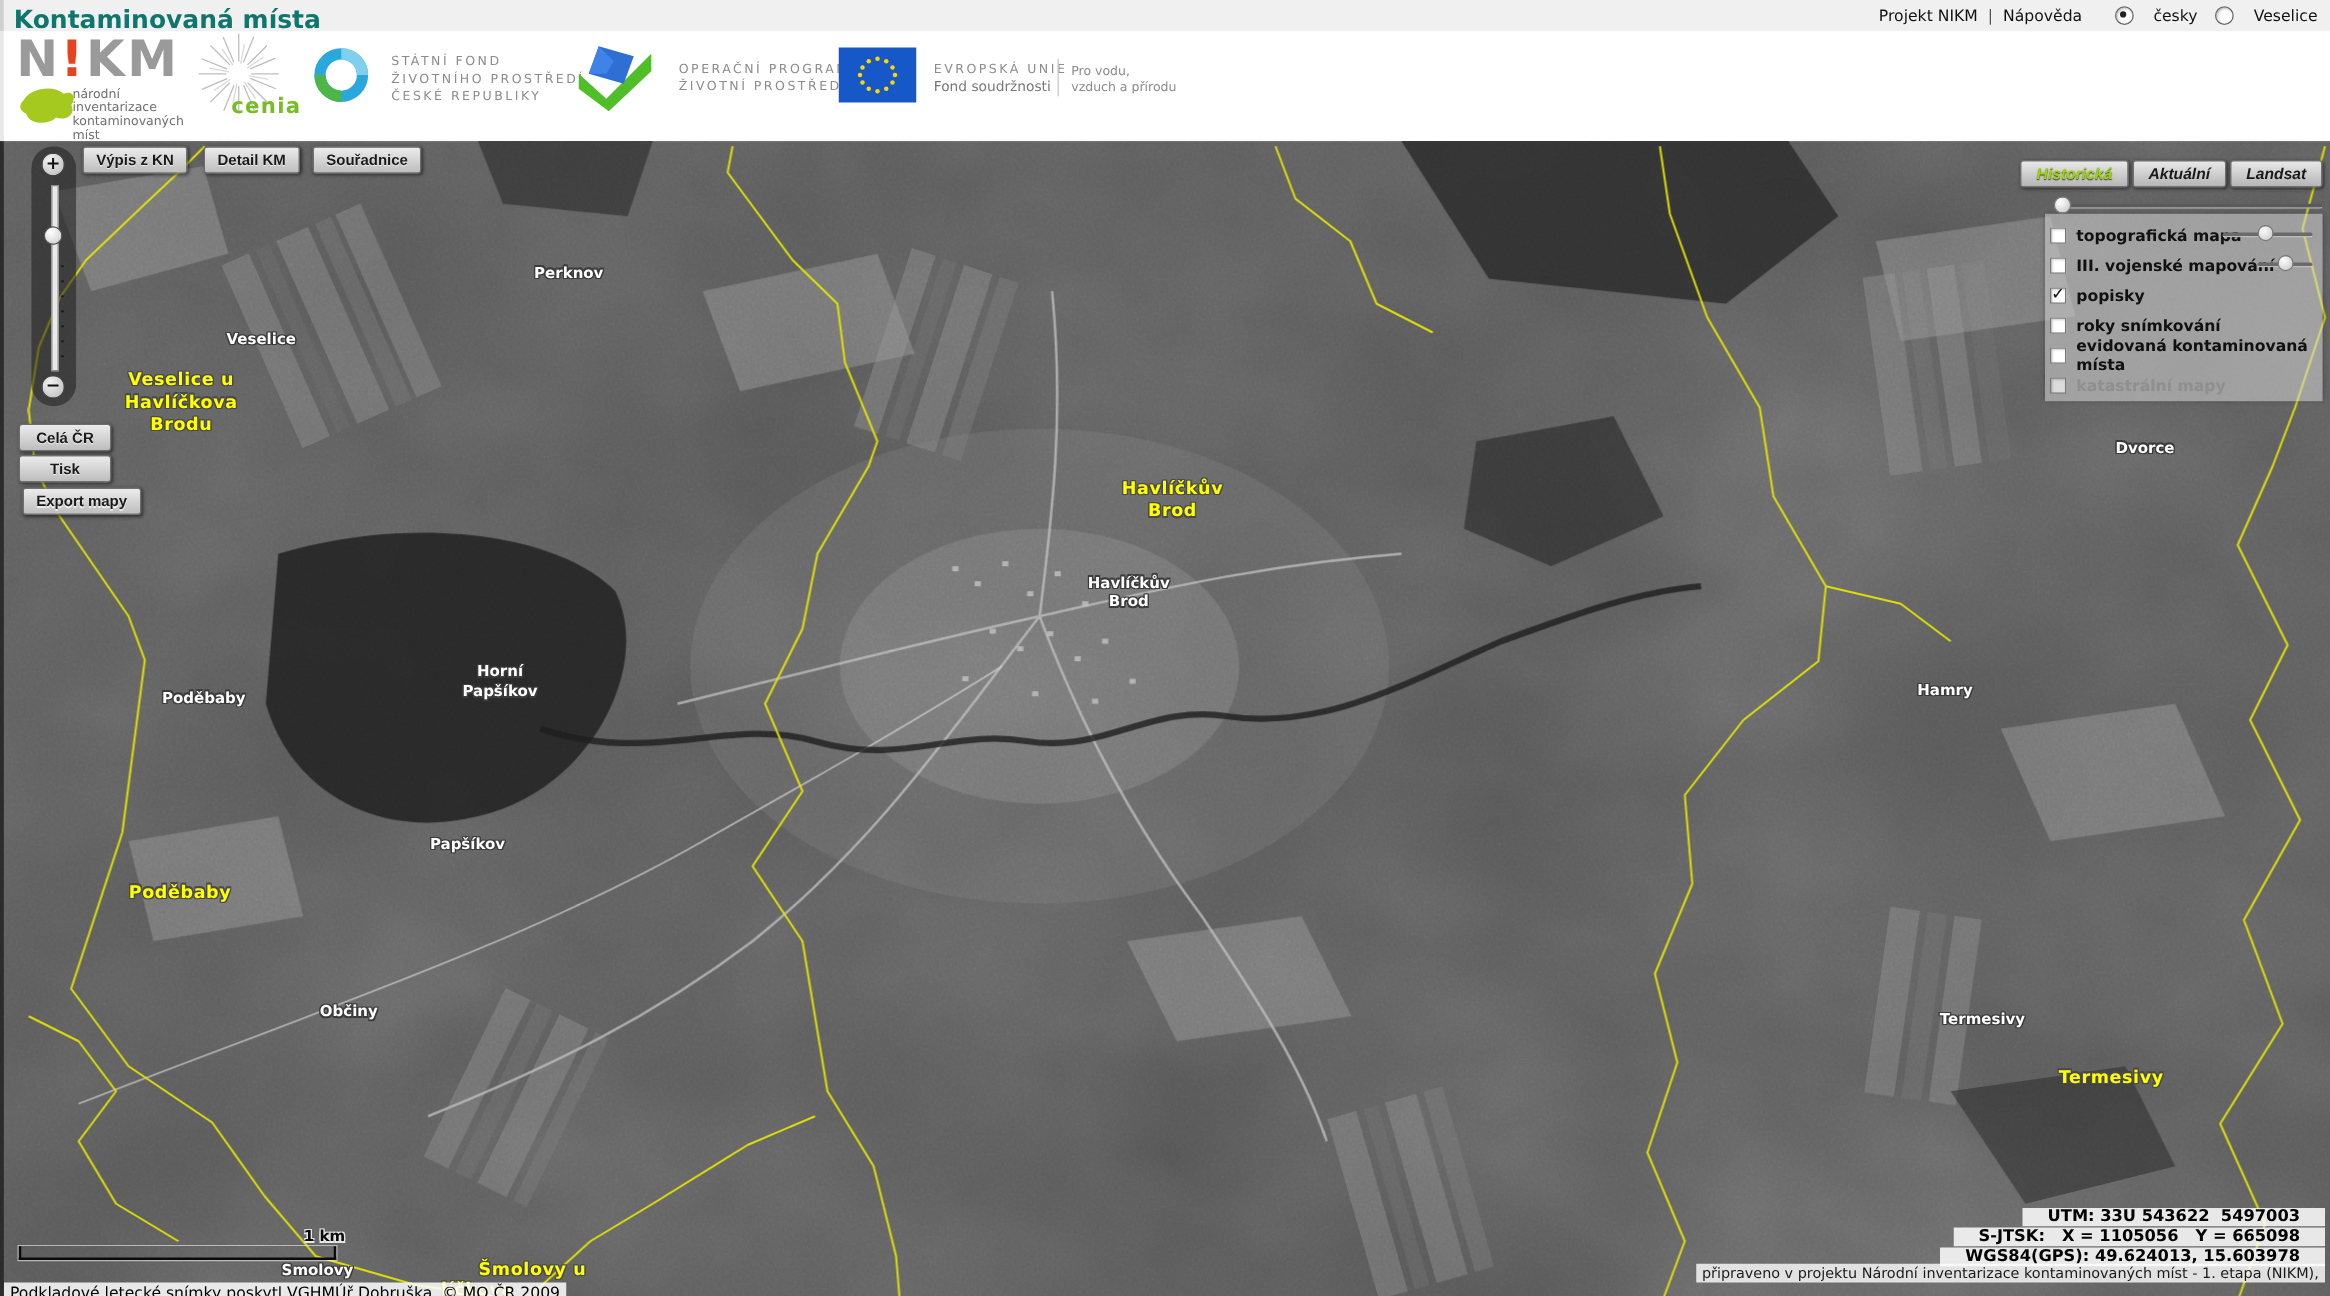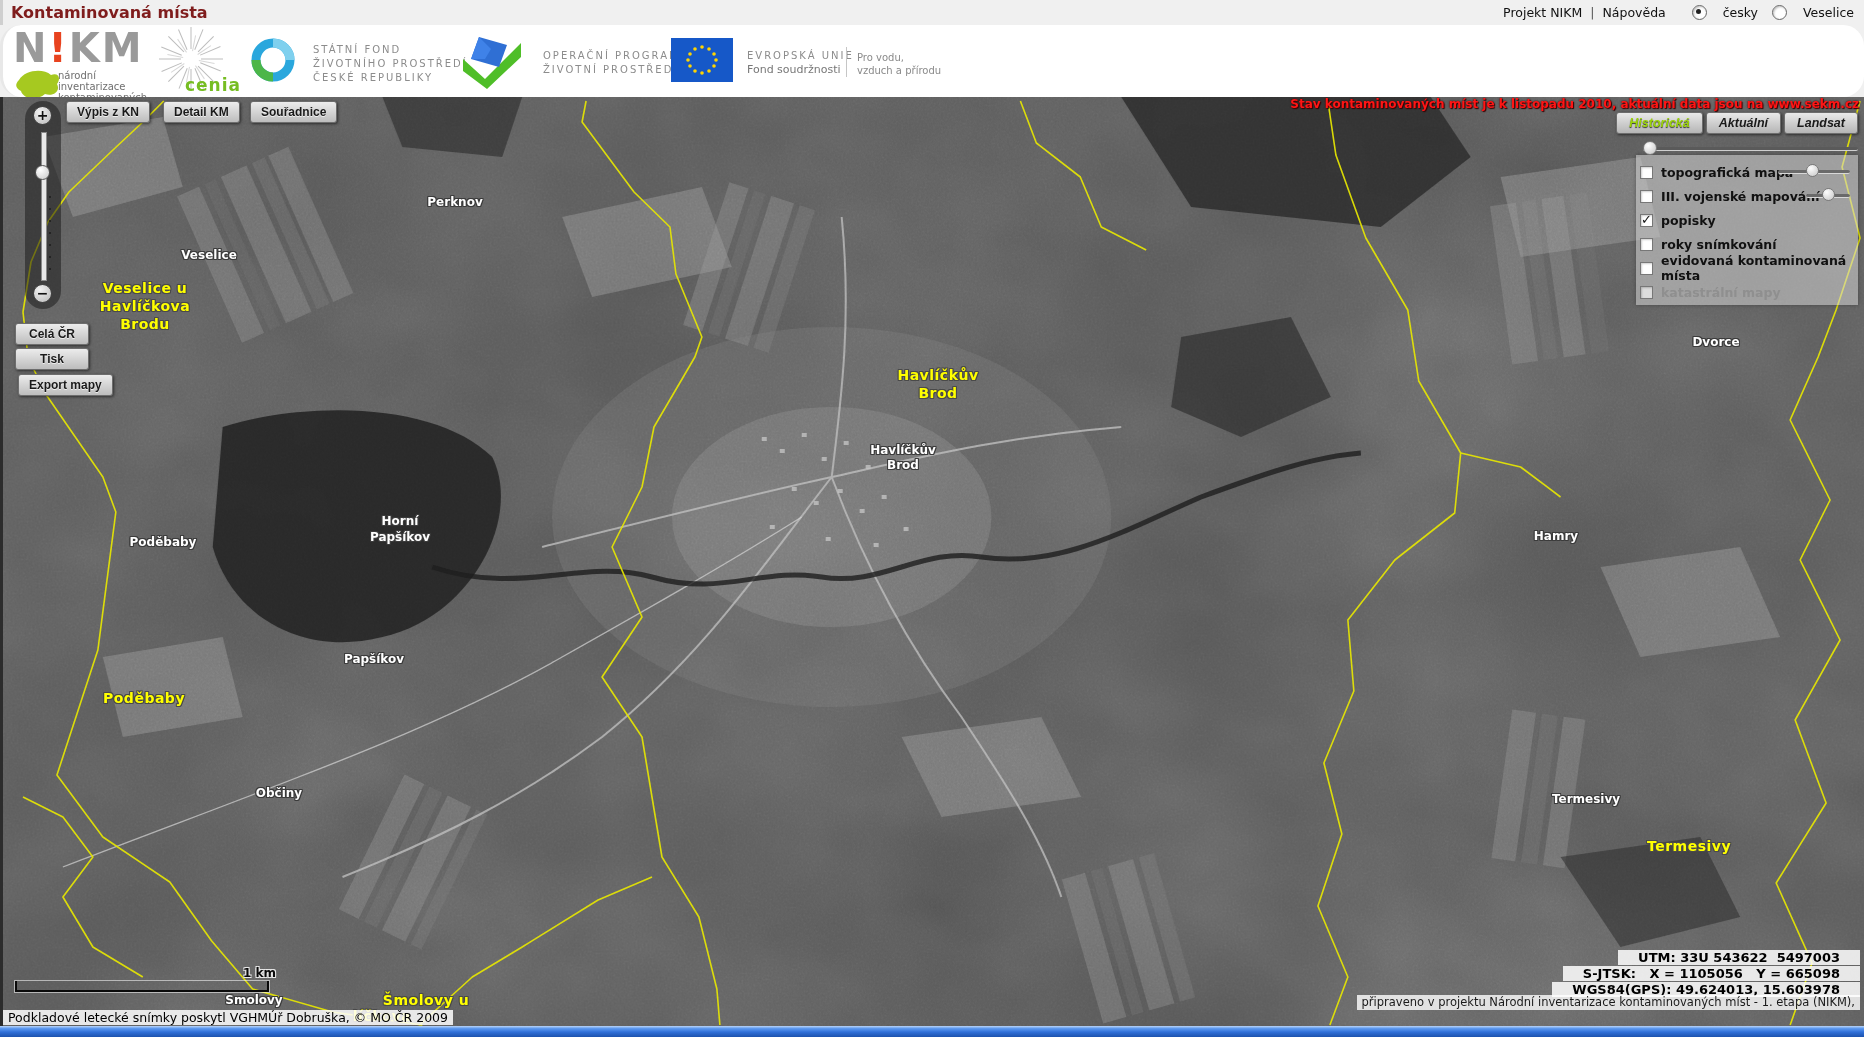--- a/index.html
+++ b/index.html
@@ -2,33 +2,33 @@
 <html><head>
 <meta charset="utf-8">
 <style>
   html,body{margin:0;padding:0;}
   body{width:1864px;height:1037px;overflow:hidden;background:#e4e4e4;
        font-family:"DejaVu Sans","Liberation Sans",sans-serif;}
   .app{position:relative;width:1864px;height:1037px;background:#f0f0f0;overflow:hidden;}
 
   
   .titlebar{position:relative;height:25px;background:#f0f0f0;border-left:3px solid #cfcfcf;}
-  .page-title{position:absolute;left:8px;top:3px;font-size:16px;font-weight:bold;color:#7f1d1d;}
+  .page-title{position:absolute;left:8px;top:3px;font-size:20px;font-weight:bold;color:#0f766e;}
   .titlebar-right{position:absolute;right:10px;top:5px;display:flex;align-items:center;gap:8px;
       font-size:12.5px;color:#111;}
   .tlink{cursor:pointer;}
   .tsep{color:#555;}
   .radio-group{display:flex;align-items:center;gap:14px;margin-left:18px;}
   .radio{display:flex;align-items:flex-start;gap:16px;}
   .rb{width:13px;height:13px;border-radius:50%;border:1px solid #666;background:#fff;
       display:inline-block;position:relative;box-shadow:inset 1px 1px 2px rgba(0,0,0,.25);}
   .rb.on::after{content:"";position:absolute;left:3px;top:3px;width:5px;height:5px;border-radius:50%;background:#222;}
 
   
-  .logobar{position:relative;height:72px;background:#ffffff;border-left:3px solid #e8e8e8;border-radius:21px;}
+  .logobar{position:relative;height:88px;background:#ffffff;border-left:3px solid #e8e8e8;}
   .nikm{position:absolute;left:10px;top:5px;}
   .nikm-acronym{font-size:40px;letter-spacing:2px;color:#9a9a9a;font-weight:bold;line-height:36px;}
   .nikm-acronym .excl{color:#e8431f;}
   .nikm-sub{position:absolute;left:45px;top:40px;font-size:10px;color:#6f6f6f;line-height:11px;}
   .nikm-map{position:absolute;left:2px;top:36px;}
   .cenia{position:absolute;left:150px;top:0px;width:86px;height:72px;}
   .cenia-name{position:absolute;left:32px;top:50px;font-size:17px;font-weight:bold;color:#76bd22;letter-spacing:1px;}
   .sfzp-logo{position:absolute;left:243px;top:8px;}
   .logo-caps{font-size:10px;letter-spacing:2px;color:#8c8c8c;line-height:14px;}
   .sfzp-text{position:absolute;left:310px;top:18px;}
@@ -391,21 +391,20 @@
       <span class="vz-tick" style="top:143px;"></span>
         <span class="vz-tick" style="top:155px;"></span>
       <span class="vz-tick" style="top:167px;"></span>
       <div class="vz-btn vz-minus">−</div>
     </div>
 
     <button class="mapbtn" style="left:12px;top:226px;width:74px;text-align:center;">Celá ČR</button>
     <button class="mapbtn" style="left:12px;top:251px;width:74px;text-align:center;">Tisk</button>
     <button class="mapbtn" style="left:15px;top:277px;">Export mapy</button>
 
-    <div class="notice">Stav kontaminovaných míst je k listopadu 2010, aktuální data jsou na www.sekm.cz</div>
 
     <div class="tabs">
       <button class="tab active">Historická</button>
       <button class="tab">Aktuální</button>
       <button class="tab">Landsat</button>
     </div>
 
     <div class="hslider">
       <span class="groove"></span>
       <span class="handle"></span>

